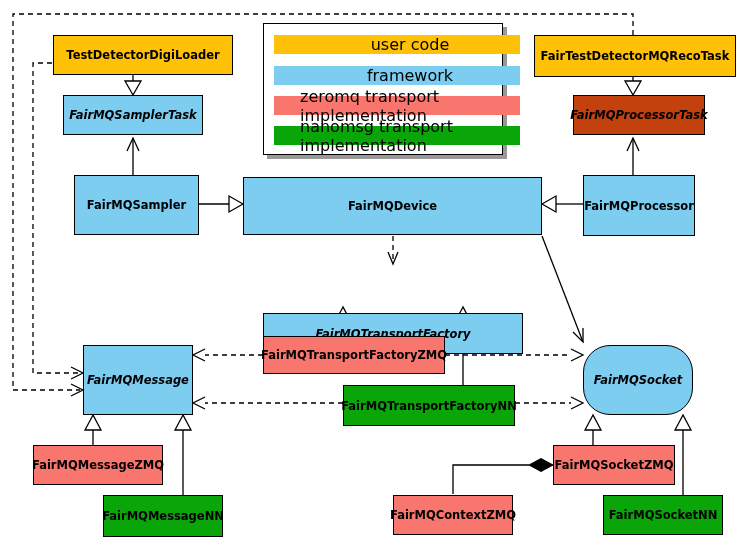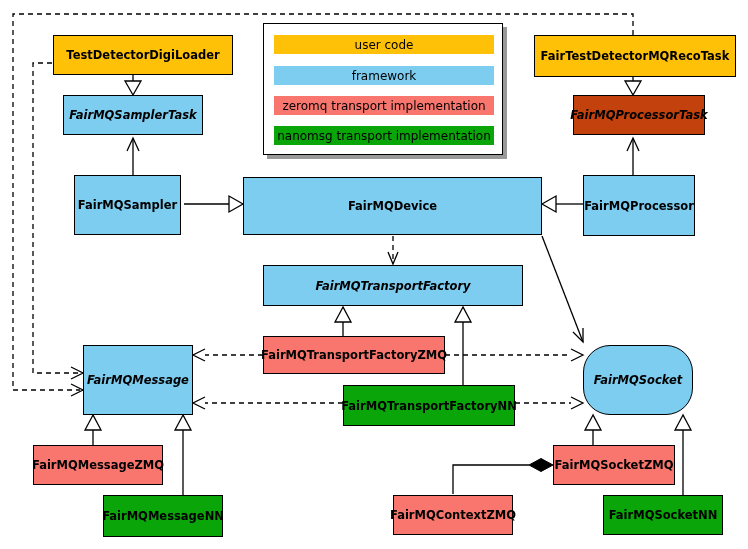--- a/index.html
+++ b/index.html
@@ -7,38 +7,38 @@
           font-family:"DejaVu Sans","Liberation Sans",sans-serif;}
   svg.connectors{position:absolute;left:0;top:0;width:748px;height:549px;}
   .node{position:absolute;border:1.4px solid #000;display:flex;align-items:center;justify-content:center;
         text-align:center;font-weight:bold;font-size:11.5px;color:#000;box-sizing:border-box;white-space:nowrap;}
   .node.abstract{font-style:italic;}
   
   .n-tddl{left:53px;top:35px;width:180px;height:40px;}
   .n-ftdmqrt{left:534px;top:35px;width:202px;height:42px;}
   .n-samplertask{left:63px;top:95px;width:140px;height:40px;}
   .n-processortask{left:573px;top:95px;width:132px;height:40px;}
-  .n-sampler{left:74px;top:175px;width:107px;height:60px;text-align:right;}
+  .n-sampler{left:74px;top:175px;width:125px;height:60px;text-align:right;}
   .n-device{left:243px;top:177px;width:299px;height:58px;}
   .n-processor{left:583px;top:175px;width:112px;height:61px;}
   .n-factory{left:263px;top:265px;width:260px;height:41px;}
   .n-factoryzmq{left:263px;top:336px;width:182px;height:38px;}
   .n-factorynn{left:343px;top:385px;width:172px;height:41px;}
   .n-message{left:83px;top:345px;width:110px;height:70px;}
   .n-socket{left:583px;top:345px;width:110px;height:70px;}
   .n-messagezmq{left:33px;top:445px;width:130px;height:40px;}
   .n-messagenn{left:103px;top:495px;width:120px;height:42px;}
   .n-contextzmq{left:393px;top:495px;width:120px;height:40px;}
   .n-socketzmq{left:553px;top:445px;width:122px;height:40px;}
   .n-socketnn{left:603px;top:495px;width:120px;height:40px;}
   
   .legend{position:absolute;left:263px;top:23px;width:240px;height:132px;background:#fff;
           border:1.5px solid #000;box-sizing:border-box;box-shadow:4px 4px 0 #999;}
   .legend-item{position:absolute;left:10px;width:220px;height:19px;display:flex;align-items:center;
-               justify-content:center;font-size:12px;color:#000;}
+               justify-content:center;font-size:16px;color:#000;padding-left:26px;}
   .li-0{top:11px;} .li-1{top:42px;} .li-2{top:72px;} .li-3{top:102px;}
   
   .ln{stroke:#000;stroke-width:1.3;fill:none;}
   .dash{stroke:#000;stroke-width:1.3;fill:none;stroke-dasharray:5 4;}
   .tri{fill:#fff;stroke:#000;stroke-width:1.3;}
   .dia{fill:#000;stroke:#000;stroke-width:1;}
 </style>
 </head>
 <body>
 
@@ -166,21 +166,21 @@
   <div class="node abstract n-samplertask" style="background-color: rgb(125, 205, 241);">FairMQSamplerTask</div>
 
   <div class="node abstract n-processortask" style="background-color: #c2410c;">FairMQProcessorTask</div>
 
   <div class="node n-sampler" style="background-color: rgb(125, 205, 241);">FairMQSampler</div>
 
   <div class="node n-device" style="background-color: rgb(125, 205, 241);">FairMQDevice</div>
 
   <div class="node n-processor" style="background-color: rgb(125, 205, 241);">FairMQProcessor</div>
 
-  <div class="node abstract n-factory" style="background-color: rgb(125, 205, 241);">FairMQTransportFactory</div>
+  <div class="node abstract n-factory" style="background-color: rgb(125, 205, 241); margin-top: 48px;">FairMQTransportFactory</div>
 
   <div class="node n-factoryzmq" style="background-color: rgb(248, 118, 109);">FairMQTransportFactoryZMQ</div>
 
   <div class="node n-factorynn" style="background-color: rgb(9, 165, 9);">FairMQTransportFactoryNN</div>
 
   <div class="node abstract n-message" style="background-color: rgb(125, 205, 241);">FairMQMessage</div>
 
   <div class="node abstract n-socket" style="background-color: rgb(125, 205, 241); border-radius: 27px;">FairMQSocket</div>
 
   <div class="node n-messagezmq" style="background-color: rgb(248, 118, 109);">FairMQMessageZMQ</div>

